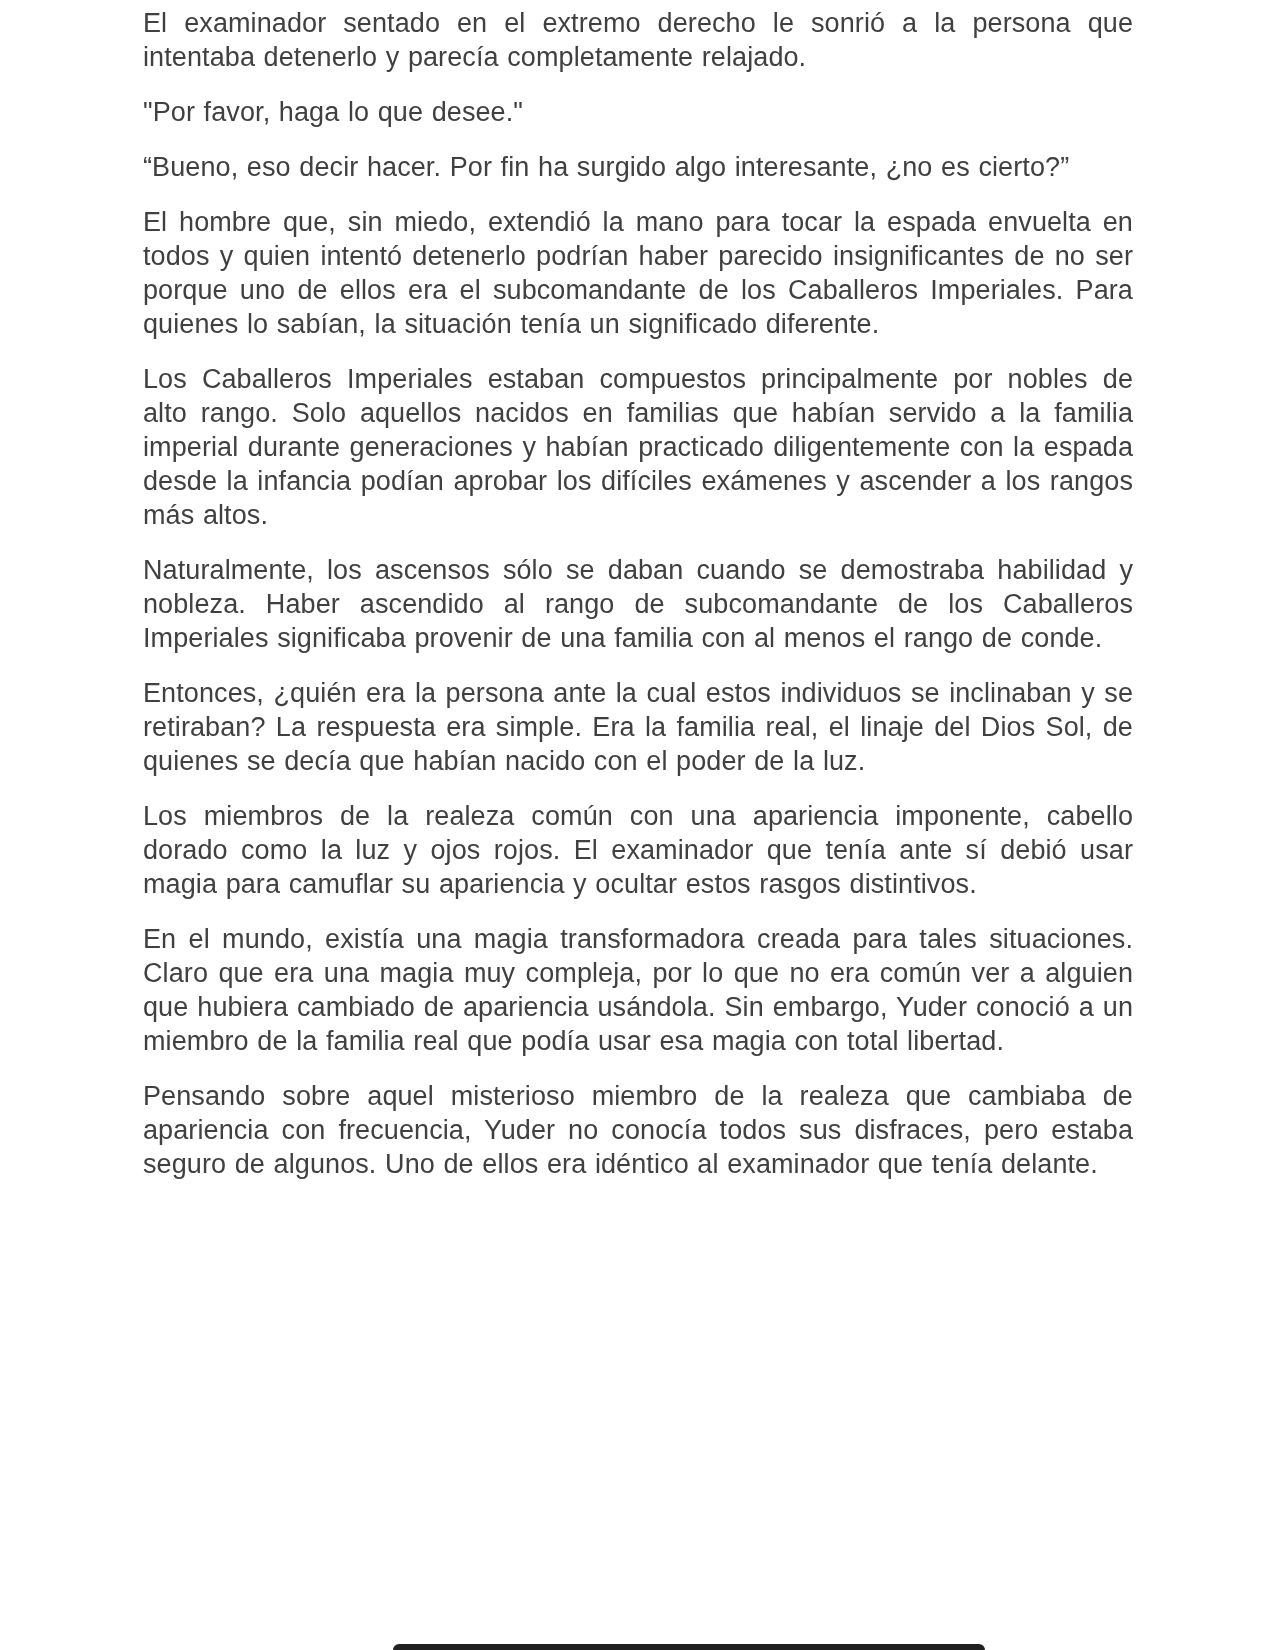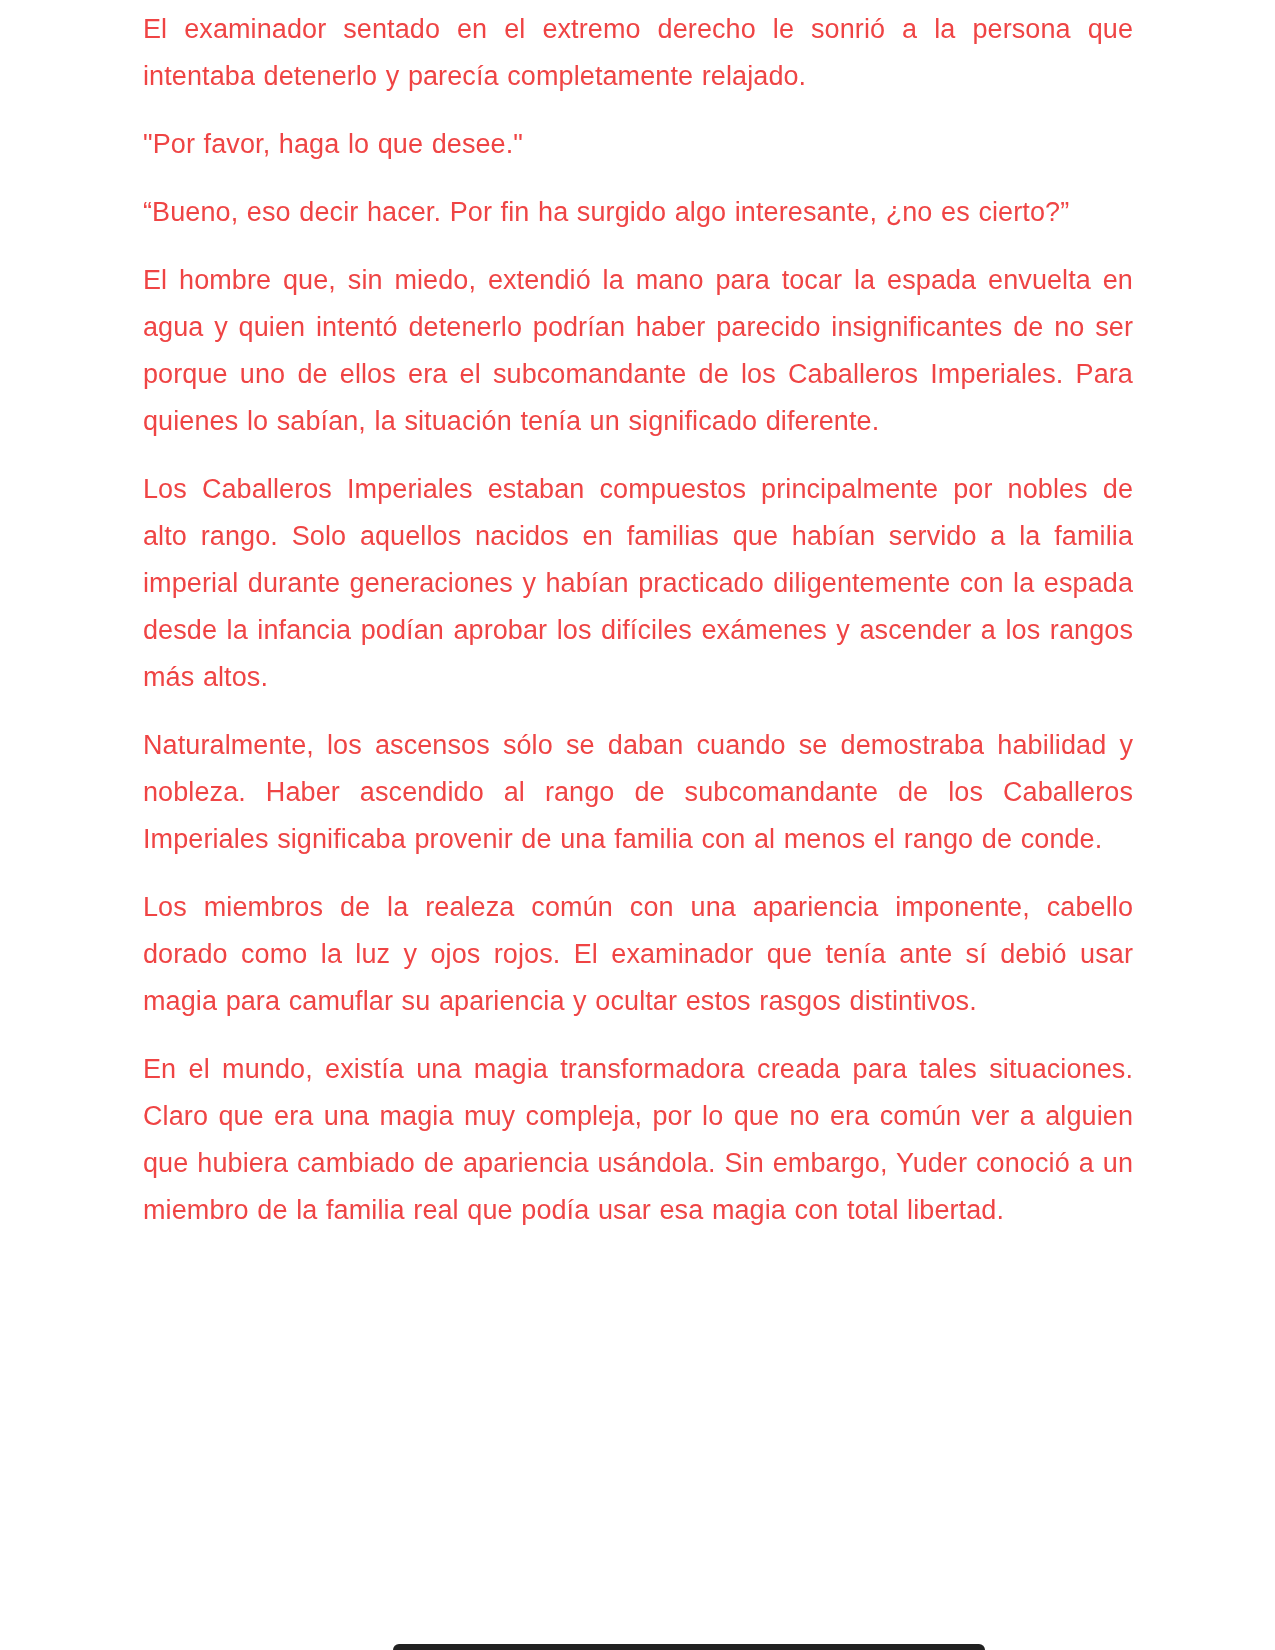--- a/index.html
+++ b/index.html
@@ -17,22 +17,22 @@
   }
   .content {
     position: absolute;
     top: 6px;
     left: 143px;
     width: 990px;
   }
   .content p {
     margin: 0 0 21px 0;
     font-size: 27px;
-    line-height: 47px;
-    color: #ef4444;
+    line-height: 34px;
+    color: #404040;
     text-align: justify;
     text-justify: inter-word;
     letter-spacing: 0.1px;
     word-spacing: 1px;
   }
   .bottom-bar {
     position: absolute;
     left: 393px;
     bottom: -6px;
     width: 592px;
@@ -42,20 +42,22 @@
   }
 </style>
 </head>
 <body>
 
 <div class="page">
   <div class="content">
     <p>El examinador sentado en el extremo derecho le sonrió a la persona que intentaba detenerlo y parecía completamente relajado.</p>
     <p>"Por favor, haga lo que desee."</p>
     <p>“Bueno, eso decir hacer. Por fin ha surgido algo interesante, ¿no es cierto?”</p>
-    <p>El hombre que, sin miedo, extendió la mano para tocar la espada envuelta en agua y quien intentó detenerlo podrían haber parecido insignificantes de no ser porque uno de ellos era el subcomandante de los Caballeros Imperiales. Para quienes lo sabían, la situación tenía un significado diferente.</p>
+    <p>El hombre que, sin miedo, extendió la mano para tocar la espada envuelta en todos y quien intentó detenerlo podrían haber parecido insignificantes de no ser porque uno de ellos era el subcomandante de los Caballeros Imperiales. Para quienes lo sabían, la situación tenía un significado diferente.</p>
     <p>Los Caballeros Imperiales estaban compuestos principalmente por nobles de alto rango. Solo aquellos nacidos en familias que habían servido a la familia imperial durante generaciones y habían practicado diligentemente con la espada desde la infancia podían aprobar los difíciles exámenes y ascender a los rangos más altos.</p>
     <p>Naturalmente, los ascensos sólo se daban cuando se demostraba habilidad y nobleza. Haber ascendido al rango de subcomandante de los Caballeros Imperiales significaba provenir de una familia con al menos el rango de conde.</p>
+    <p>Entonces, ¿quién era la persona ante la cual estos individuos se inclinaban y se retiraban? La respuesta era simple. Era la familia real, el linaje del Dios Sol, de quienes se decía que habían nacido con el poder de la luz.</p>
     <p>Los miembros de la realeza común con una apariencia imponente, cabello dorado como la luz y ojos rojos. El examinador que tenía ante sí debió usar magia para camuflar su apariencia y ocultar estos rasgos distintivos.</p>
     <p>En el mundo, existía una magia transformadora creada para tales situaciones. Claro que era una magia muy compleja, por lo que no era común ver a alguien que hubiera cambiado de apariencia usándola. Sin embargo, Yuder conoció a un miembro de la familia real que podía usar esa magia con total libertad.</p>
+    <p>Pensando sobre aquel misterioso miembro de la realeza que cambiaba de apariencia con frecuencia, Yuder no conocía todos sus disfraces, pero estaba seguro de algunos. Uno de ellos era idéntico al examinador que tenía delante.</p>
   </div>
   <div class="bottom-bar"></div>
 </div>
 
 </body></html>

